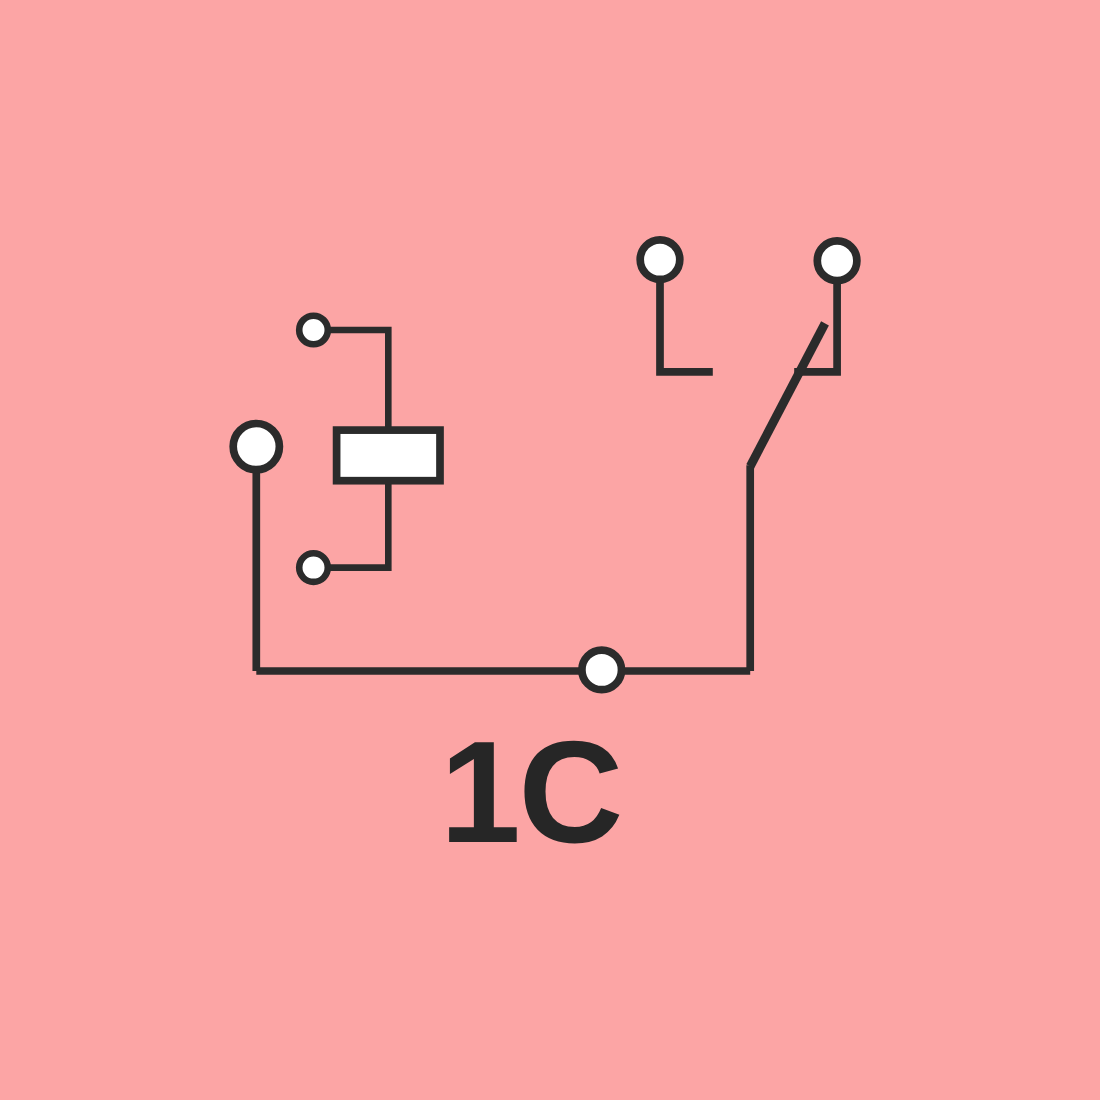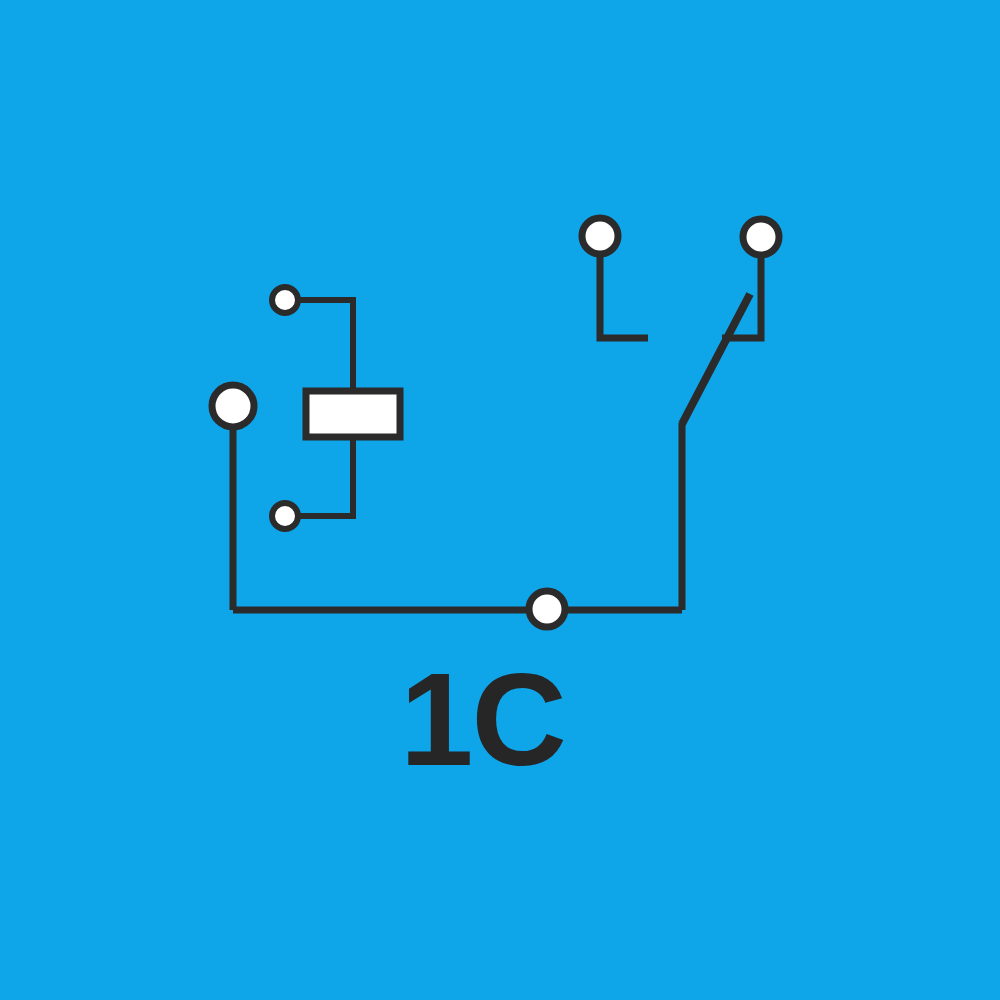--- a/index.html
+++ b/index.html
@@ -11,21 +11,21 @@
   body {
     width: 1000px;
     height: 1000px;
     font-family: "Liberation Sans", sans-serif;
     overflow: hidden;
   }
   #schematic-stage {
     position: relative;
     width: 1000px;
     height: 1000px;
-    background: #0ea5e9;
+    background: #fca5a5;
   }
   #schematic-svg {
     display: block;
     width: 1000px;
     height: 1000px;
   }
   .wire {
     fill: none;
     stroke: #2b2b2b;
     stroke-width: 7;

